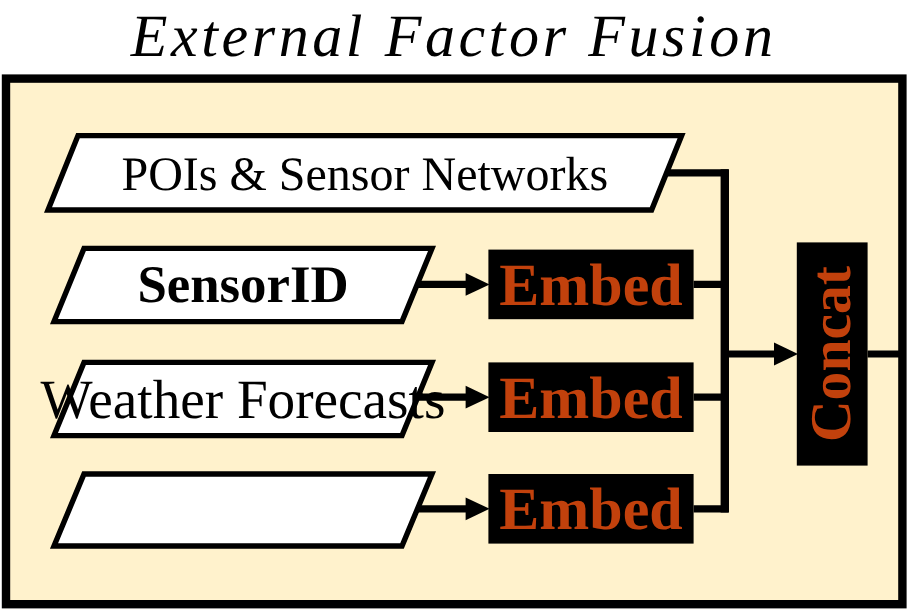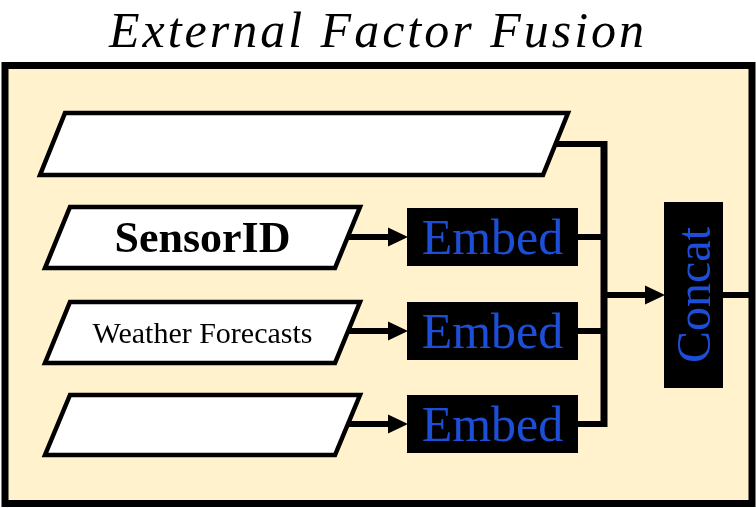--- a/index.html
+++ b/index.html
@@ -14,24 +14,24 @@
     position:absolute;left:0;top:0;width:756px;height:60px;
     display:flex;align-items:center;justify-content:center;
     font-style:italic;font-size:50px;letter-spacing:3px;
     color:#000;white-space:nowrap;
   }
   svg.diagram{position:absolute;left:0;top:0;}
   .label{
     position:absolute;display:flex;align-items:center;justify-content:center;
     color:#000;white-space:nowrap;line-height:1;
   }
-  .label.white{color:#1d4ed8;}
+  .label.white{color:#c2410c;font-weight:bold;}
   .lbl-p1{left:40px;top:113px;width:528px;height:63px;font-size:40px;}
   .lbl-p2{left:45px;top:207px;width:315px;height:61px;font-size:44px;font-weight:bold;}
-  .lbl-p3{left:45px;top:302px;width:315px;height:61px;font-size:30px;text-align:right;}
+  .lbl-p3{left:45px;top:302px;width:315px;height:61px;font-size:46px;text-align:right;}
   .lbl-p4{left:45px;top:395px;width:315px;height:60px;font-size:44px;}
   .lbl-e1{left:407px;top:208px;width:171px;height:58px;font-size:50px;}
   .lbl-e2{left:407px;top:302px;width:171px;height:58px;font-size:50px;}
   .lbl-e3{left:407px;top:395px;width:171px;height:58px;font-size:50px;}
   .lbl-concat{left:664px;top:202px;width:59px;height:186px;font-size:48px;}
   .lbl-concat span{transform:rotate(-90deg);white-space:nowrap;}
 </style>
 </head>
 <body>
 
@@ -64,20 +64,21 @@
     <polygon points="70,302 360,302 335,363 45,363" stroke="#000" stroke-width="4.5" fill="#FFFFFF"></polygon>
     <polygon points="70,395 360,395 335,455 45,455" stroke="#000" stroke-width="4.5" fill="#FFFFFF"></polygon>
 
     <rect x="407" y="208" width="171" height="58" fill="#000000"></rect>
     <rect x="407" y="302" width="171" height="58" fill="#000000"></rect>
     <rect x="407" y="395" width="171" height="58" fill="#000000"></rect>
 
     <rect x="664" y="202" width="59" height="186" fill="#000000"></rect>
   </svg>
 
+  <div class="label lbl-p1">POIs &amp; Sensor Networks</div>
   <div class="label lbl-p2">SensorID</div>
   <div class="label lbl-p3">Weather Forecasts</div>
 
   <div class="label white lbl-e1">Embed</div>
   <div class="label white lbl-e2">Embed</div>
   <div class="label white lbl-e3">Embed</div>
 
   <div class="label white lbl-concat">
     <span>Concat</span>
   </div>

